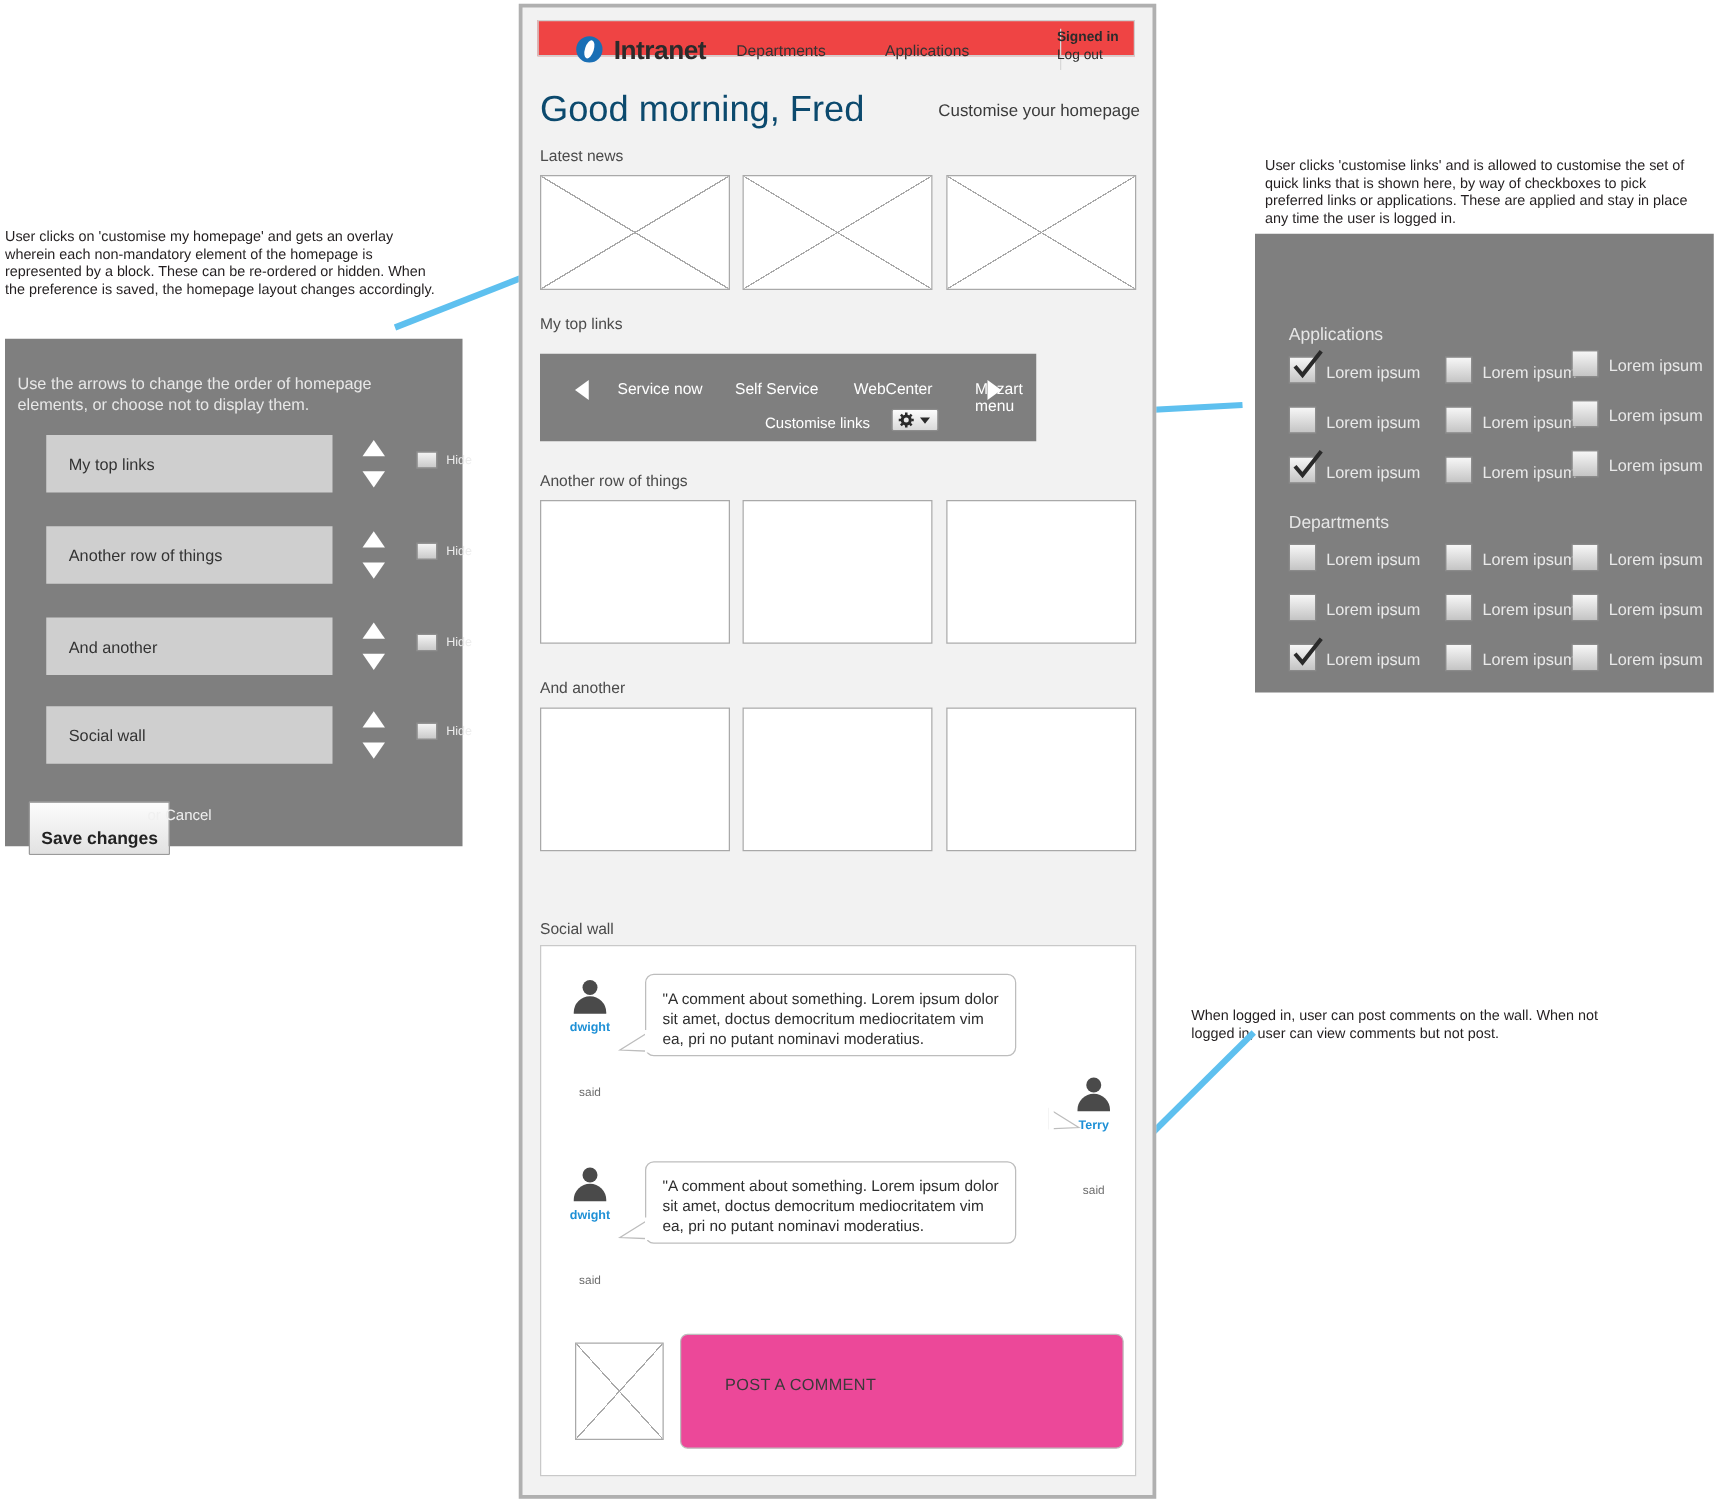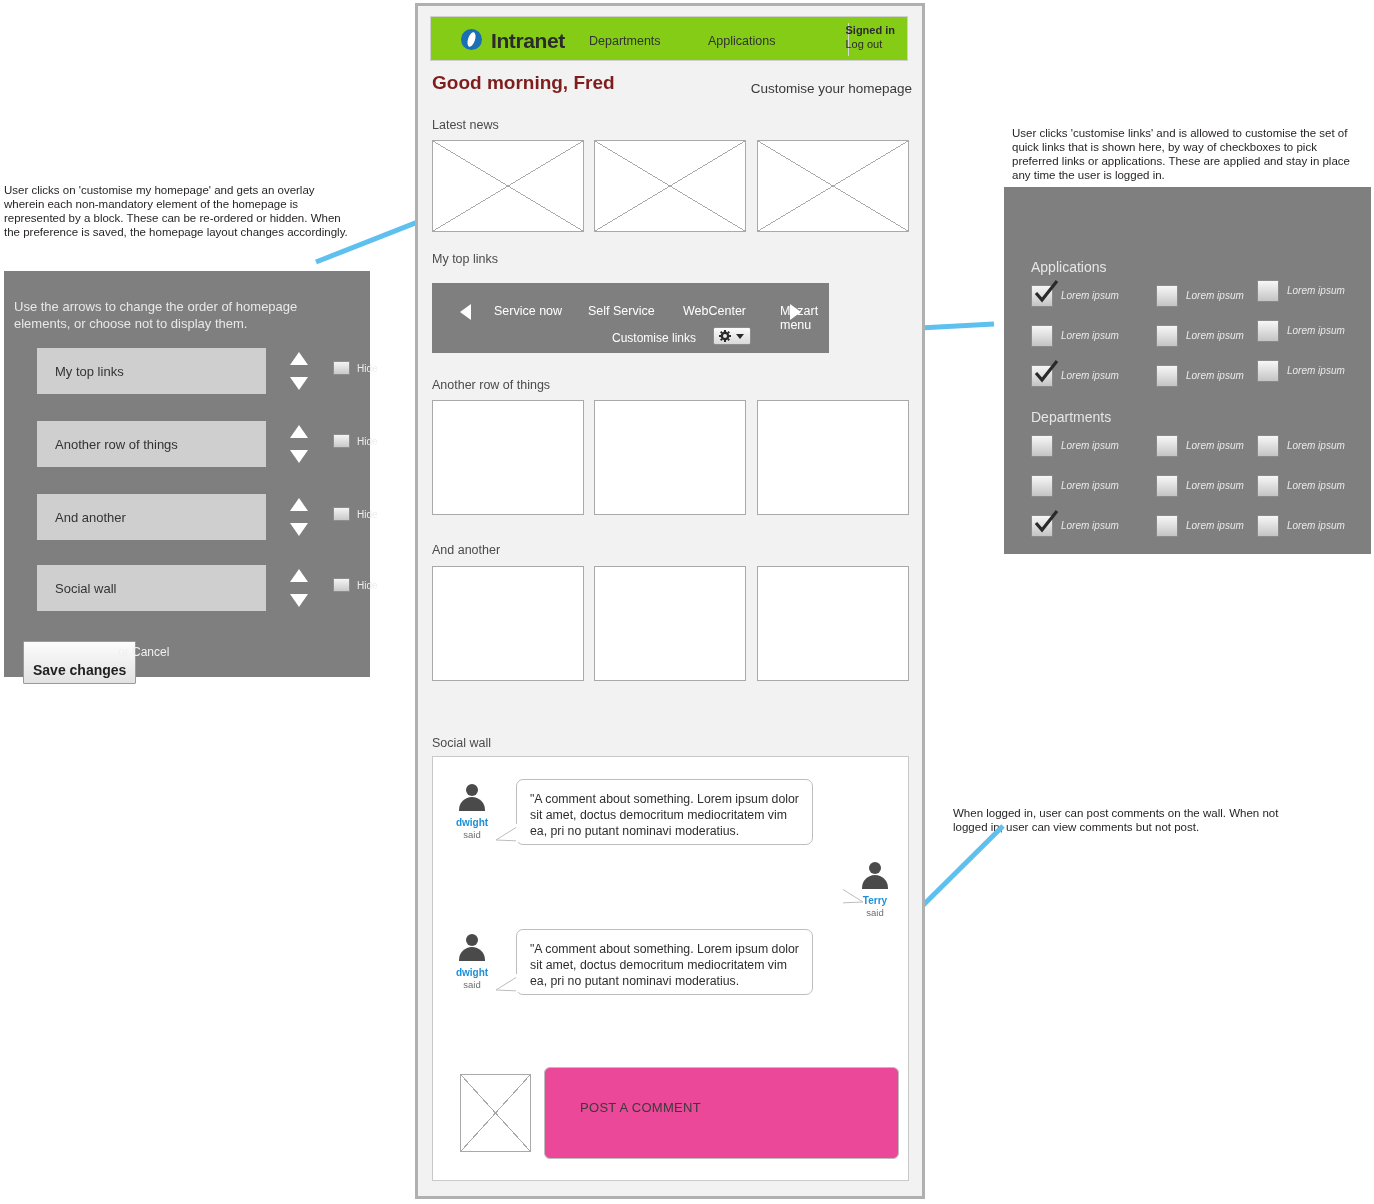--- a/index.html
+++ b/index.html
@@ -72,49 +72,49 @@
   }
   .cb-item{position:absolute;}
   .cb-box{
     position:absolute;left:0;top:0;width:22px;height:22px;
     background:linear-gradient(#f7f7f7,#c4c4c4);
     border:1px solid #8a8a8a;box-sizing:border-box;
   }
   .cb-tick{
     position:absolute;left:1px;top:-7px;width:28px;height:28px;
   }
-  .cb-lb{position:absolute;left:30px;top:5px;font-size:10px;color:#e9e9e9;white-space:nowrap;font-style:italic;}
+  .cb-lb{position:absolute;left:30px;top:5px;font-size:13px;color:#e9e9e9;white-space:nowrap;}
 
   
   #browser{
     position:absolute;left:415px;top:3px;width:510px;height:1196px;
     background:#f2f2f2;border:3px solid #b0b0b0;box-sizing:border-box;
   }
   #topbar{
-    position:absolute;left:12px;top:10px;width:478px;height:45px;
-    background:#84cc16;border:1px solid #cfcfcf;box-sizing:border-box;
+    position:absolute;left:12px;top:10px;width:478px;height:29px;
+    background:#ef4444;border:1px solid #cfcfcf;box-sizing:border-box;
   }
   .logo-mark{
     position:absolute;left:30px;top:12px;width:21px;height:21px;border-radius:50%;
     background:#1a6fb5;
   }
   .logo-mark:after{
     content:"";position:absolute;left:7px;top:3px;width:7px;height:15px;
     border-radius:50%;background:#ffffff;transform:rotate(18deg);
   }
   .logo-text{
     position:absolute;left:60px;top:12px;font-size:21px;font-weight:bold;color:#2b2b2b;
     letter-spacing:-0.4px;
   }
   .nav-link{position:absolute;top:17px;font-size:12.5px;color:#333;}
   .signed{position:absolute;right:12px;top:6px;text-align:left;font-size:11px;color:#2b2b2b;line-height:14px;font-weight:bold;}
   .signed span{display:block;font-weight:normal;}
   .topbar-sep{position:absolute;right:58px;top:6px;width:1px;height:33px;background:#d8d8d8;}
 
-  .greeting{position:absolute;left:14px;top:66px;font-size:19px;font-weight:bold;color:#7f1d1d;}
+  .greeting{position:absolute;left:14px;top:66px;font-size:29px;font-weight:normal;color:#0c4a6e;}
   .customise-home{position:absolute;right:10px;top:75px;font-size:13.5px;color:#3a3a3a;}
   .sect-lb{position:absolute;font-size:12.5px;color:#4b4b4b;}
 
   .ph-box{
     position:absolute;background:#ffffff;border:1px solid #a9a9a9;box-sizing:border-box;
   }
   .ph-box.cross:before,.ph-box.cross:after{
     content:"";position:absolute;left:0;top:0;width:100%;height:100%;
   }
   .ph-box.cross:before{
@@ -141,21 +141,21 @@
 
   
   #social-card{
     position:absolute;left:14px;top:750px;width:477px;height:425px;
     background:#ffffff;border:1px solid #c9c9c9;box-sizing:border-box;
   }
   .avatar{position:absolute;width:30px;height:30px;}
   .av-head{position:absolute;left:9px;top:0;width:12px;height:12px;border-radius:50%;background:#4a4a4a;}
   .av-body{position:absolute;left:2px;top:13px;width:26px;height:14px;border-radius:13px 13px 0 0;background:#4a4a4a;}
   .av-name{position:absolute;width:44px;text-align:center;font-size:10px;font-weight:bold;color:#1e90d6;}
-  .av-said{position:absolute;width:44px;text-align:center;font-size:9.5px;color:#6d6d6d;}
+  .av-said{position:absolute;width:44px;text-align:center;font-size:9.5px;color:#6d6d6d;margin-top:40px;}
   .bubble{
     position:absolute;background:#ffffff;border:1px solid #bdbdbd;border-radius:7px;
     box-sizing:border-box;font-size:12.3px;line-height:16px;color:#2e2e2e;
     padding:11px 13px;
   }
   .post-box{
     position:absolute;background:#ec4899;border:1px solid #bdbdbd;border-radius:6px;box-sizing:border-box;
   }
   .post-lb{position:absolute;left:35px;top:32px;font-size:13px;color:#3a3a3a;letter-spacing:0.3px;}
 </style>

